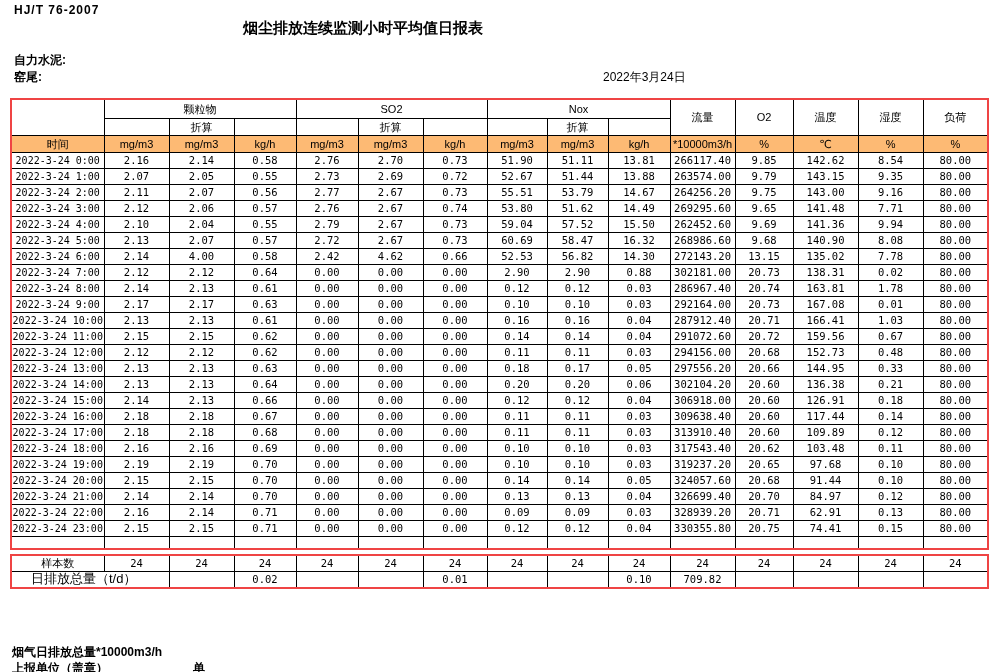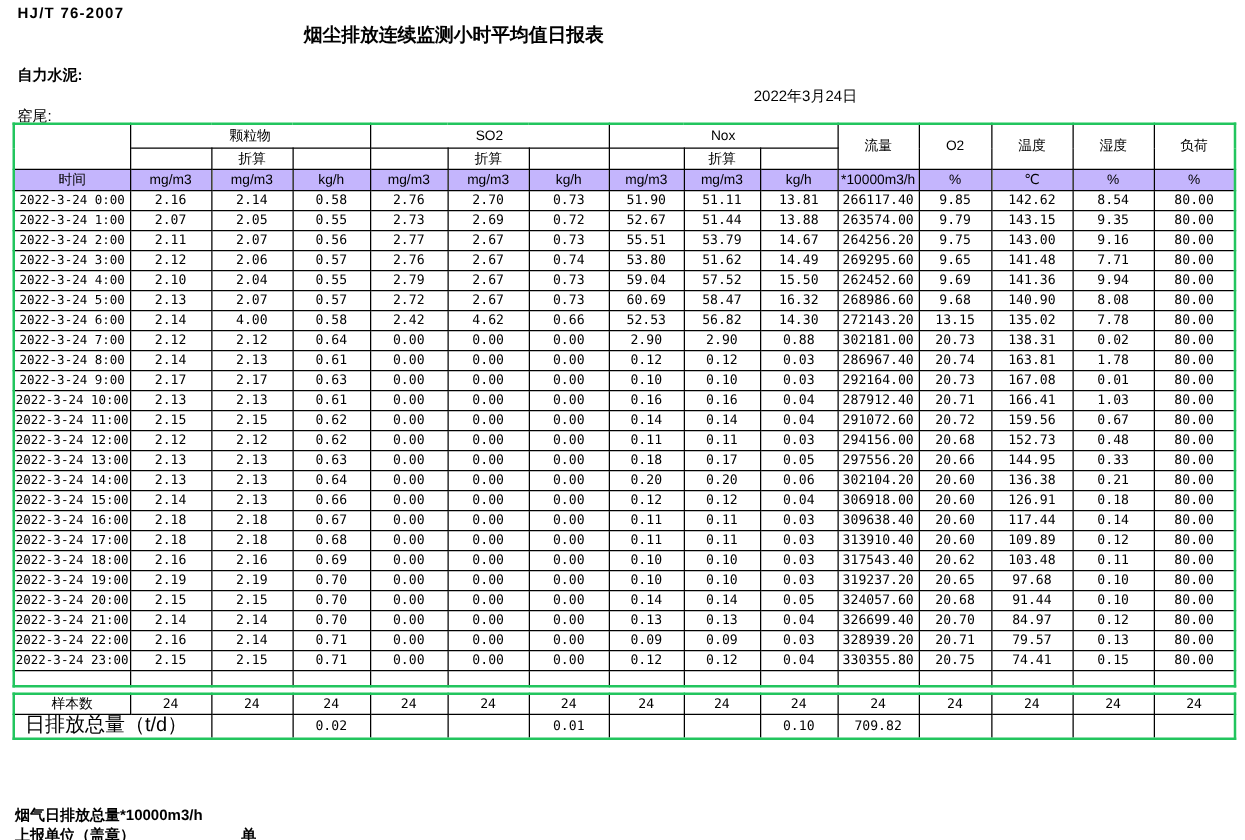--- a/index.html
+++ b/index.html
@@ -4,40 +4,40 @@
 <style>
   html,body{margin:0;padding:0;}
   body{
     width:996px;height:672px;position:relative;background:#ffffff;
     font-family:"Liberation Sans","DejaVu Sans",sans-serif;color:#000;
     overflow:hidden;
   }
   .doc-code{position:absolute;left:14px;top:3px;font-size:12px;font-weight:bold;letter-spacing:1px;}
   .title{position:absolute;left:363px;top:19px;transform:translateX(-50%);font-size:15px;font-weight:bold;white-space:nowrap;}
   .company-label{position:absolute;left:14px;top:52px;font-size:12px;font-weight:bold;}
-  .site-label{position:absolute;left:14px;top:69px;font-size:12px;font-weight:normal;margin-top:16px;}
+  .site-label{position:absolute;left:14px;top:69px;font-size:12px;font-weight:bold;}
   .report-date{position:absolute;left:603px;top:69px;font-size:12px;}
   .tablewrap{position:absolute;left:10px;top:98px;width:978px;}
-  table{border-collapse:collapse;table-layout:fixed;width:977px;border:2px solid #22c55e;}
+  table{border-collapse:collapse;table-layout:fixed;width:977px;border:2px solid #ef4444;}
   th,td{
     border:1px solid #000;padding:0;margin:0;text-align:center;vertical-align:middle;
     font-weight:normal;font-size:11px;line-height:1.15;height:15px;
     white-space:nowrap;overflow:hidden;
   }
   td{font-family:"DejaVu Sans Mono","Liberation Mono",monospace;font-size:10.5px;}
   tr.h1 th{height:18px;}
   tr.h2 th{height:16px;}
-  tr.h3 th{height:16px;background:#c4b5fd;}
+  tr.h3 th{height:16px;background:#fdba74;}
   td.c-time{font-size:10px;}
   tr.empty-row td{height:11px;}
   .summary-table{margin-top:4px;}
   td.c-sumlabel{font-family:"Liberation Sans","DejaVu Sans",sans-serif;font-size:11px;}
   td.c-total-label{
-    font-family:"Liberation Sans","DejaVu Sans",sans-serif;font-size:16px;
-    text-align:left;padding-left:8px;height:14px;
+    font-family:"Liberation Sans","DejaVu Sans",sans-serif;font-size:13px;
+    text-align:left;padding-left:19px;height:14px;
   }
   .footer-note{position:absolute;left:12px;top:644px;font-size:12px;font-weight:bold;}
   .footer-units{position:absolute;left:12px;top:660px;font-size:12px;font-weight:bold;}
   .footer-units .unit2{position:absolute;left:181px;top:0;}
 </style>
 </head>
 <body>
 
 <div class="doc-code">HJ/T  76-2007</div>
 <div class="title">烟尘排放连续监测小时平均值日报表</div>
@@ -487,21 +487,21 @@
           <td>2.14</td>
           <td>0.71</td>
           <td>0.00</td>
           <td>0.00</td>
           <td>0.00</td>
           <td>0.09</td>
           <td>0.09</td>
           <td>0.03</td>
           <td>328939.20</td>
           <td>20.71</td>
-          <td>79.57</td>
+          <td>62.91</td>
           <td>0.13</td>
           <td>80.00</td>
         </tr>
         <tr>
           <td class="c-time">2022-3-24 23:00</td>
           <td>2.15</td>
           <td>2.15</td>
           <td>0.71</td>
           <td>0.00</td>
           <td>0.00</td>

